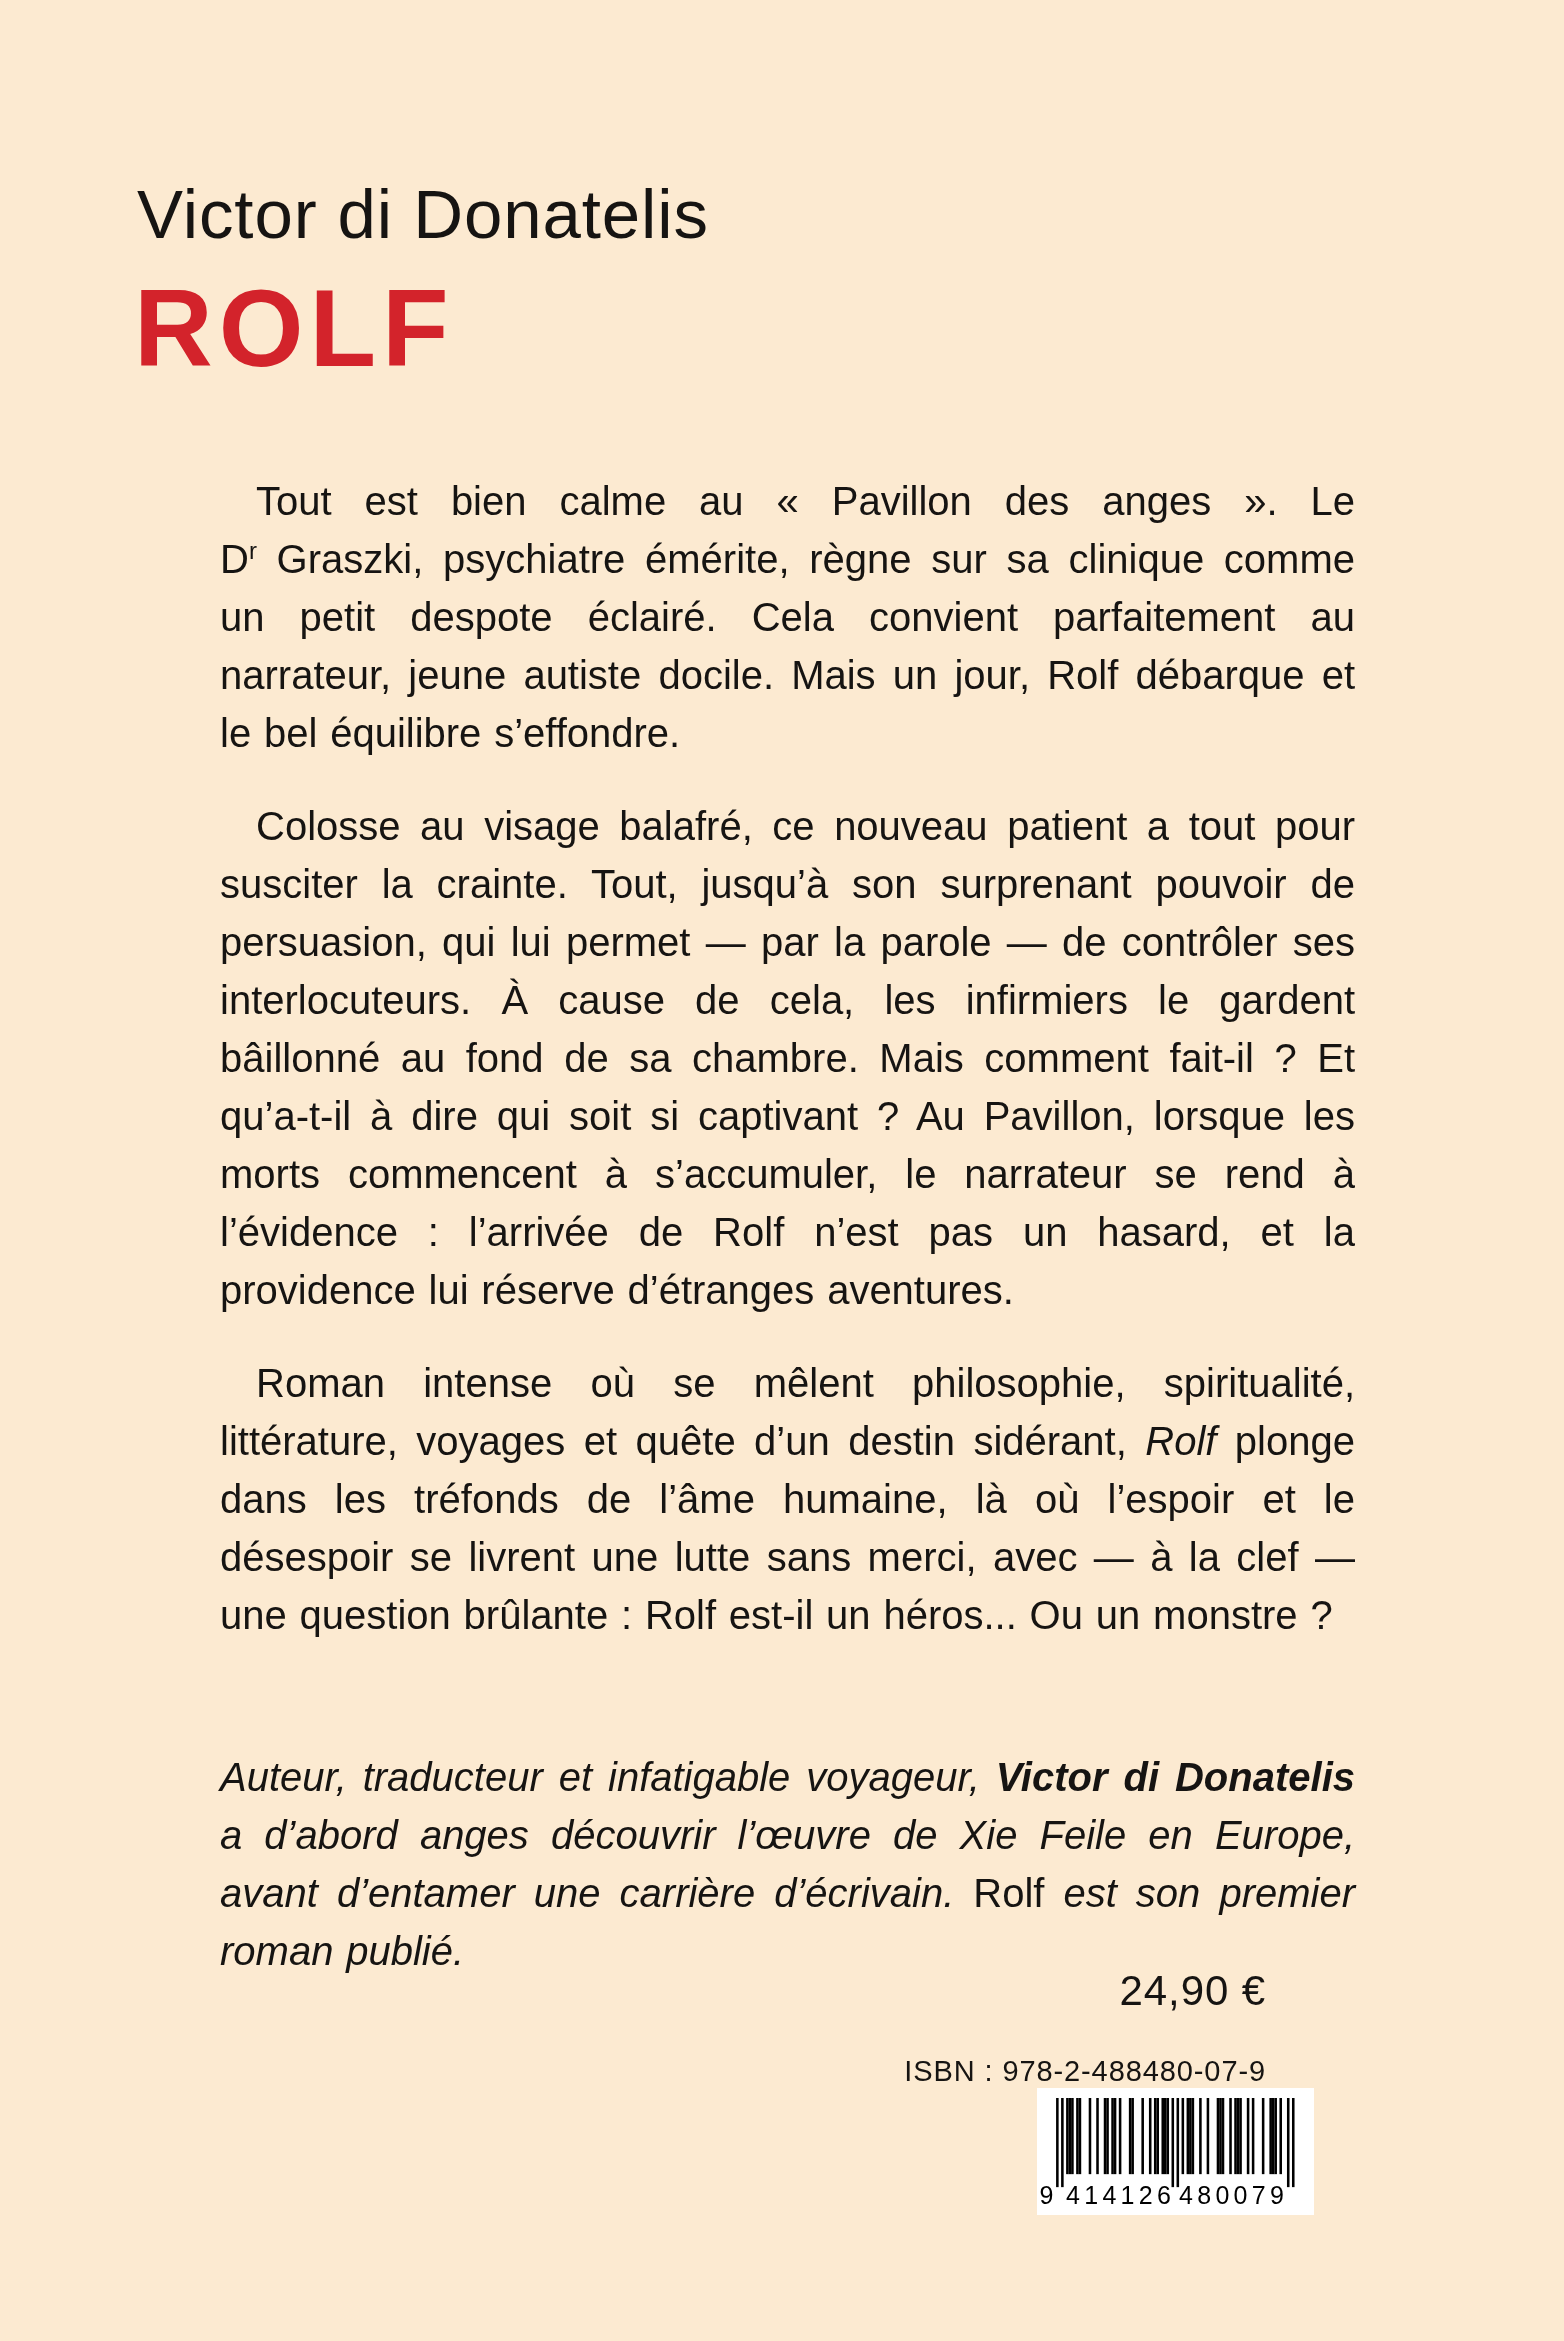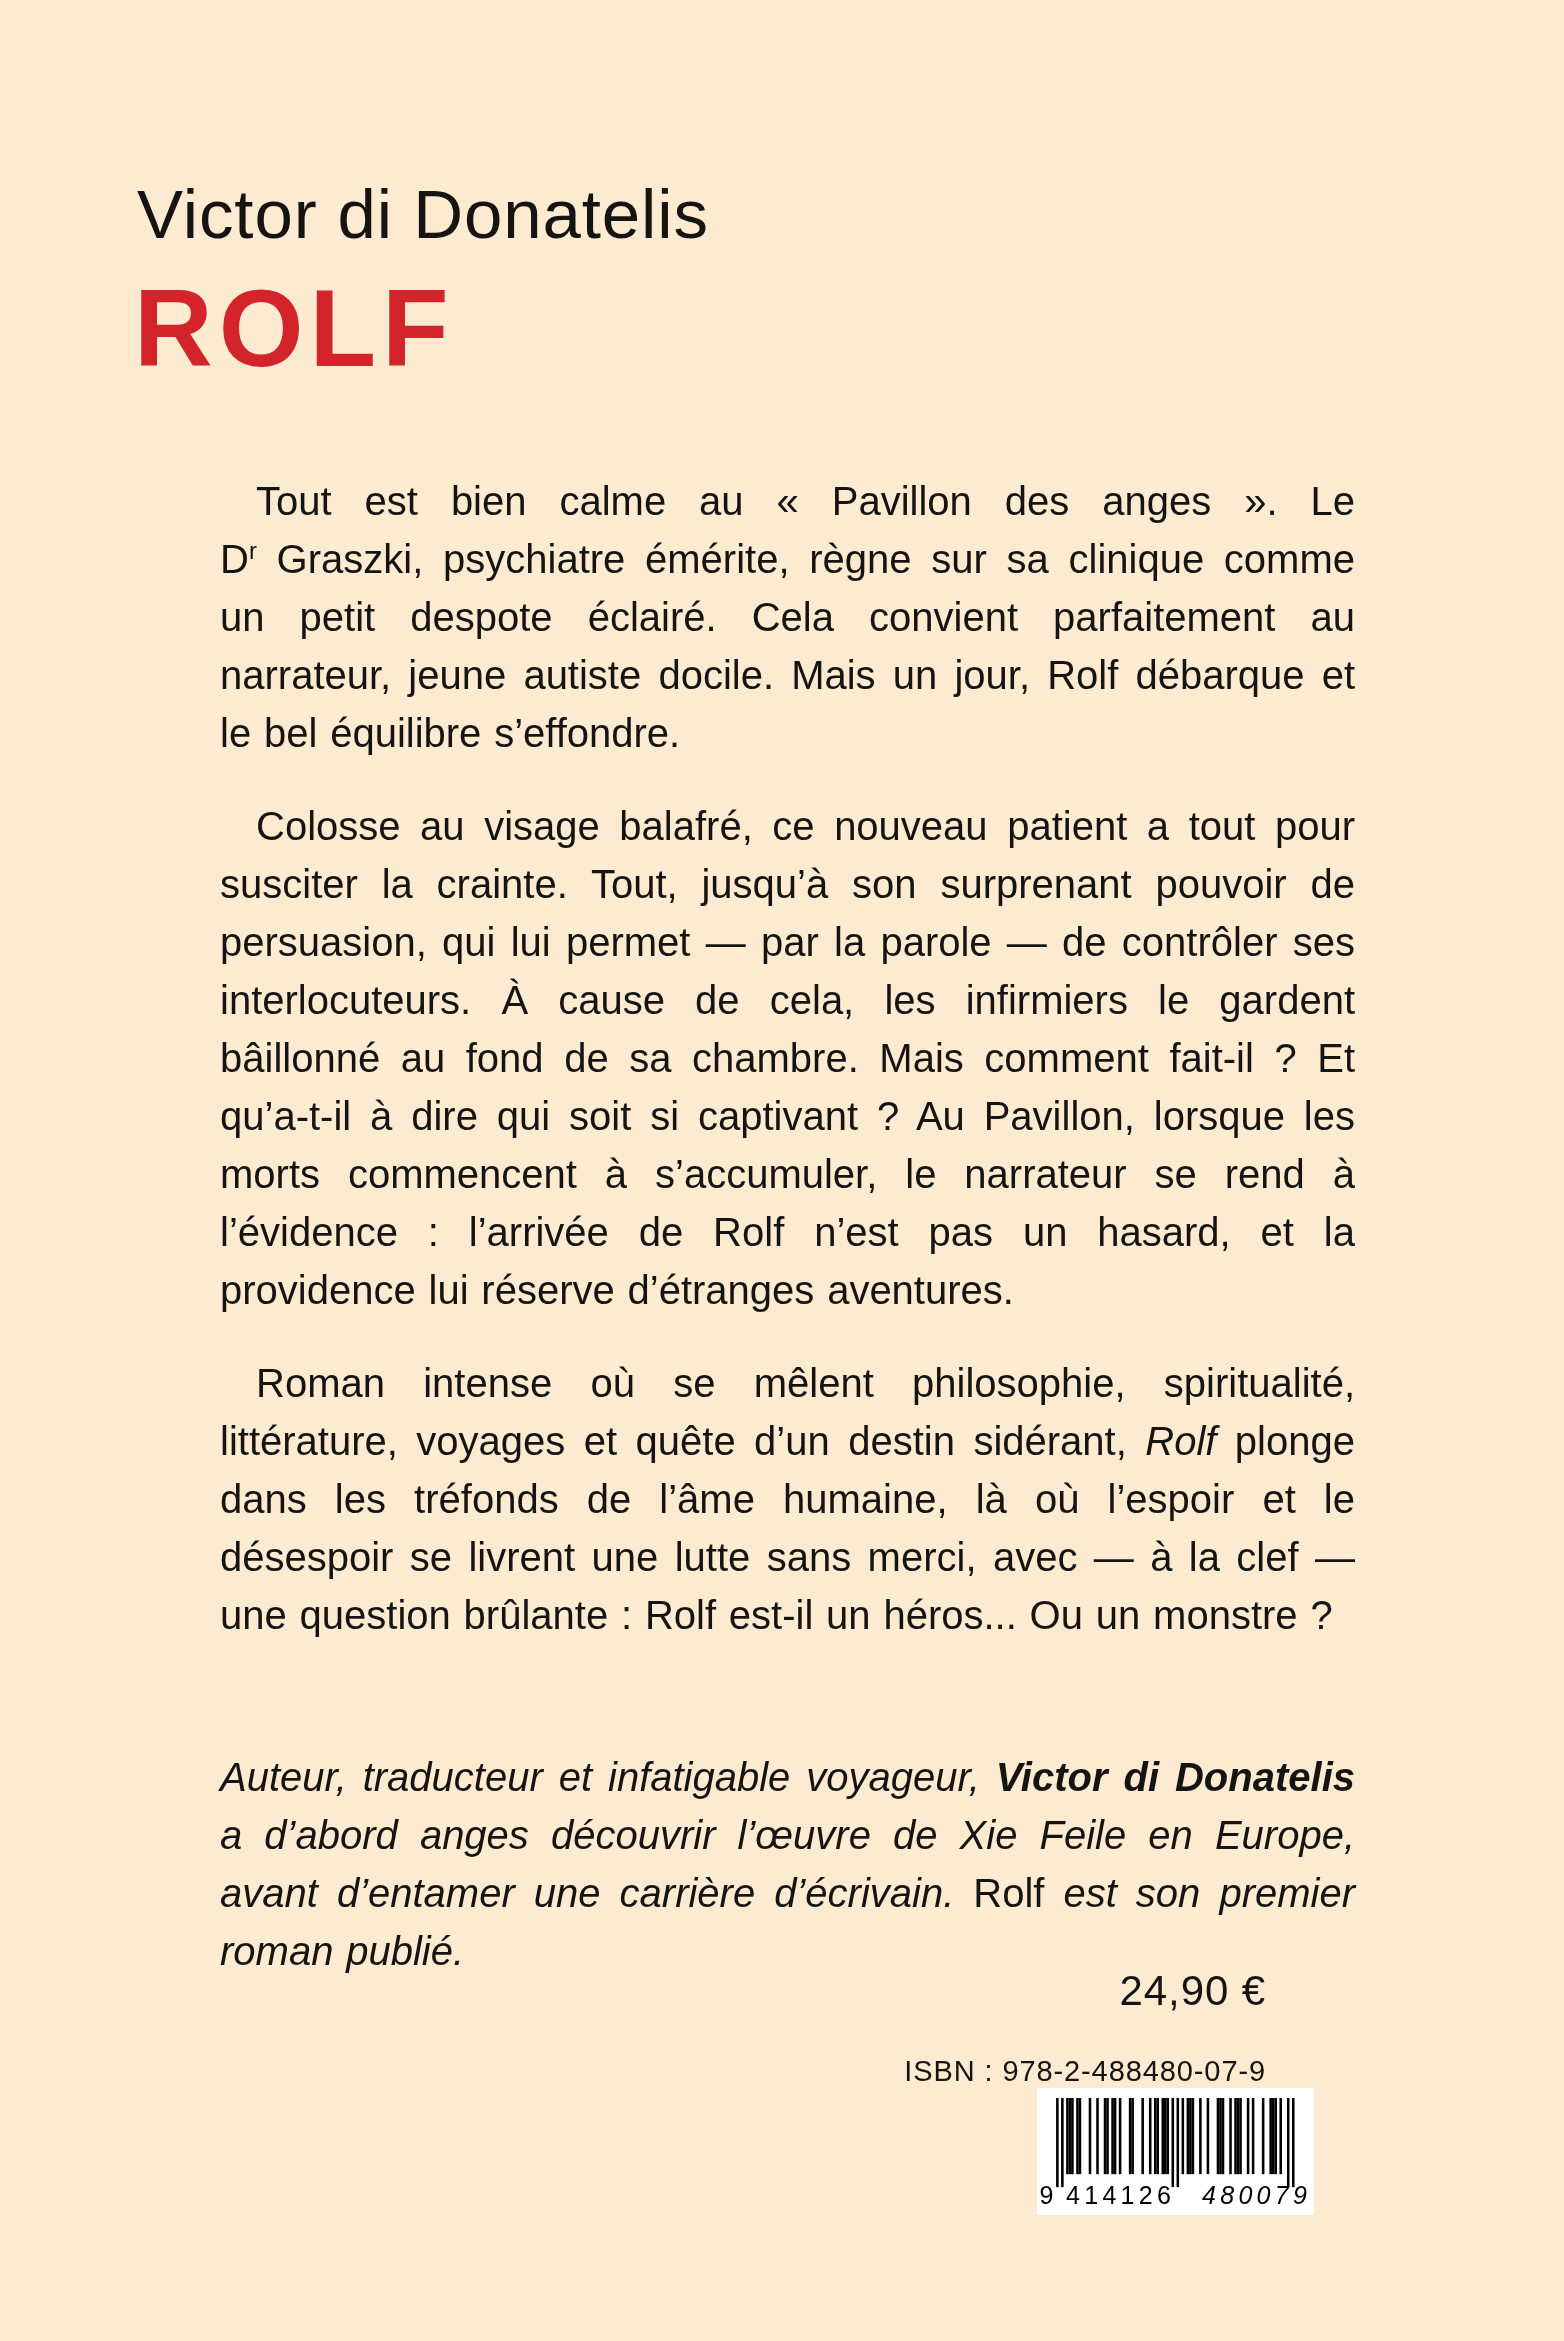--- a/index.html
+++ b/index.html
@@ -91,21 +91,21 @@
     left:0;
     top:0;
     width:100%;
     height:100%;
     font-size:25px;
     color:#000;
   }
   .barcode-digits span{position:absolute;bottom:5.2px;}
   .bc-d0{left:2.6px;}
   .bc-d1{left:29px;letter-spacing:4.3px;}
-  .bc-d2{left:165px;letter-spacing:4.3px;font-style:italic;}
+  .bc-d2{left:142px;letter-spacing:4.3px;}
 </style>
 </head>
 <body>
 
 <div class="page" style="background: rgb(252, 234, 209); color: rgb(22, 20, 18);">
 
   <div class="author">Victor di Donatelis</div>
 
   <div class="title" style="color: rgb(211, 35, 43);">ROLF</div>
 

